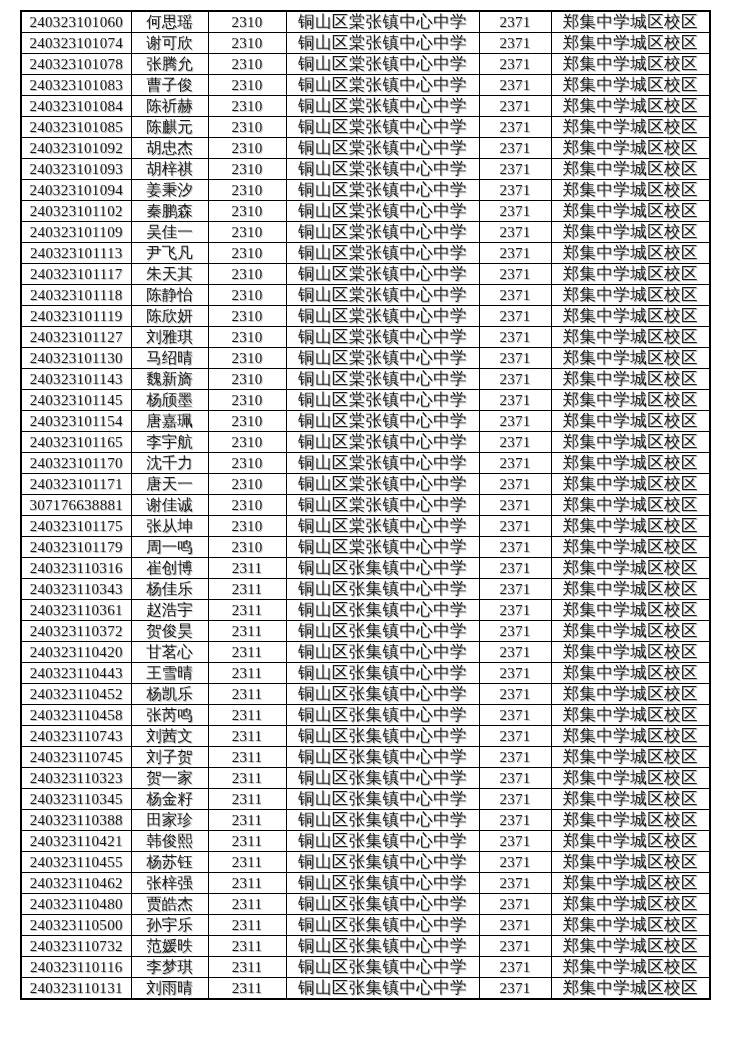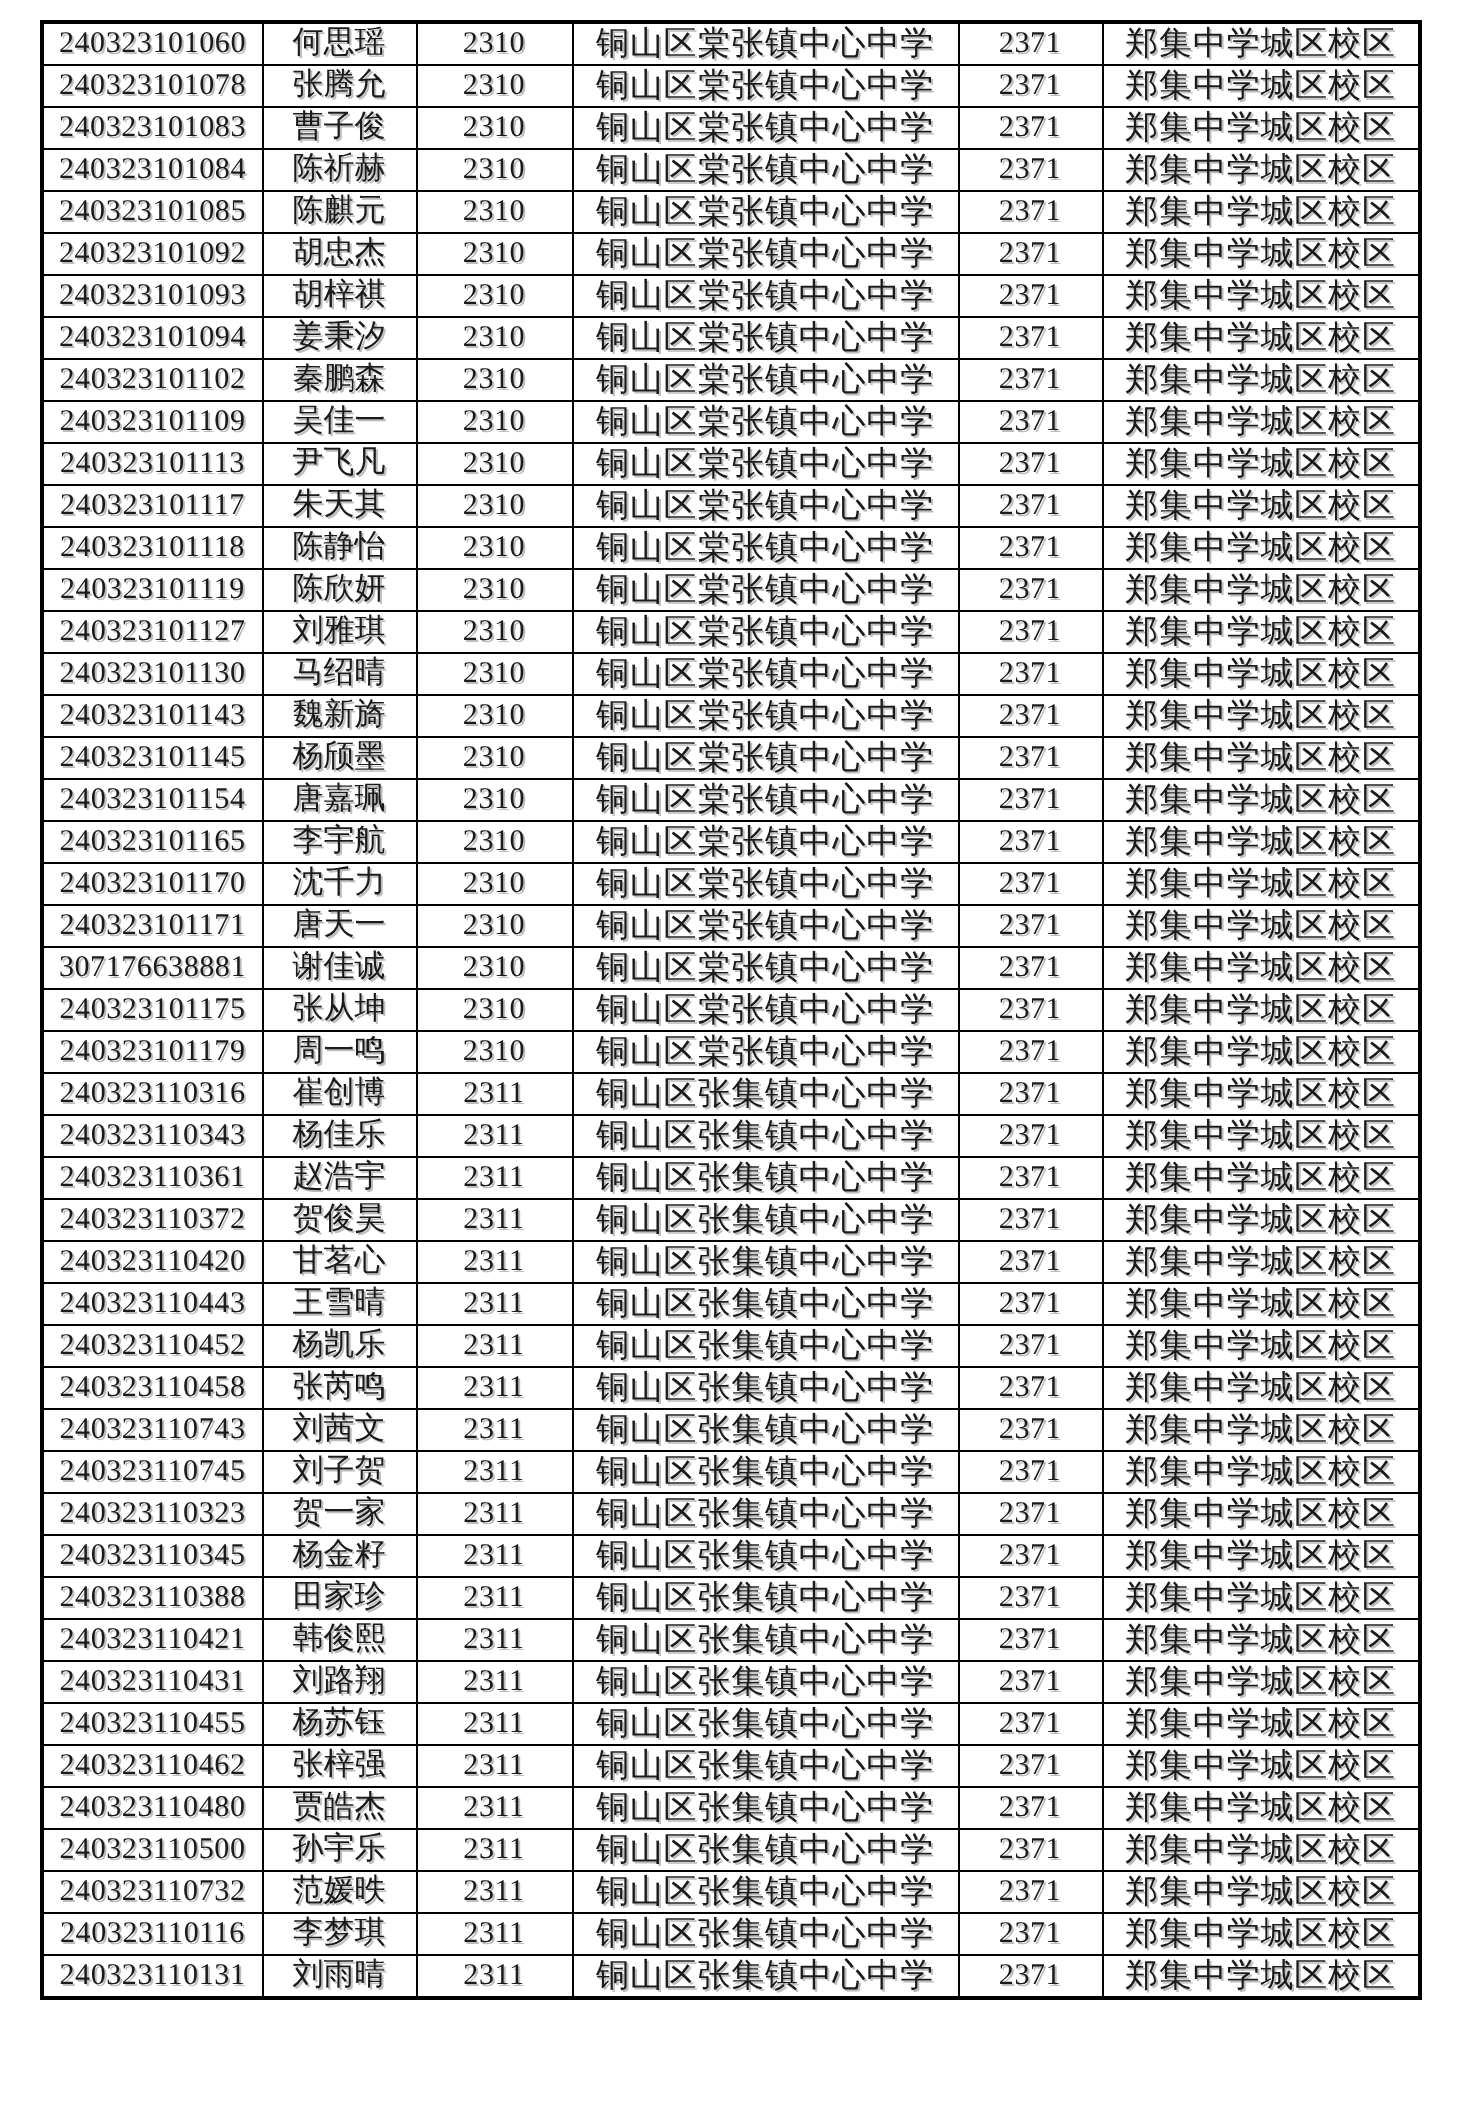--- a/index.html
+++ b/index.html
@@ -73,20 +73,28 @@
     <tbody>
         <tr>
           <td class="c-exam-id">240323101060</td>
           <td class="c-student-name">何思瑶</td>
           <td class="c-school-code">2310</td>
           <td class="c-school-name">铜山区棠张镇中心中学</td>
           <td class="c-assign-code">2371</td>
           <td class="c-campus">郑集中学城区校区</td>
         </tr>
         <tr>
+          <td class="c-exam-id">240323101074</td>
+          <td class="c-student-name">谢可欣</td>
+          <td class="c-school-code">2310</td>
+          <td class="c-school-name">铜山区棠张镇中心中学</td>
+          <td class="c-assign-code">2371</td>
+          <td class="c-campus">郑集中学城区校区</td>
+        </tr>
+        <tr>
           <td class="c-exam-id">240323101078</td>
           <td class="c-student-name">张腾允</td>
           <td class="c-school-code">2310</td>
           <td class="c-school-name">铜山区棠张镇中心中学</td>
           <td class="c-assign-code">2371</td>
           <td class="c-campus">郑集中学城区校区</td>
         </tr>
         <tr>
           <td class="c-exam-id">240323101083</td>
           <td class="c-student-name">曹子俊</td>
@@ -371,28 +379,20 @@
           <td class="c-exam-id">240323110388</td>
           <td class="c-student-name">田家珍</td>
           <td class="c-school-code">2311</td>
           <td class="c-school-name">铜山区张集镇中心中学</td>
           <td class="c-assign-code">2371</td>
           <td class="c-campus">郑集中学城区校区</td>
         </tr>
         <tr>
           <td class="c-exam-id">240323110421</td>
           <td class="c-student-name">韩俊熙</td>
-          <td class="c-school-code">2311</td>
-          <td class="c-school-name">铜山区张集镇中心中学</td>
-          <td class="c-assign-code">2371</td>
-          <td class="c-campus">郑集中学城区校区</td>
-        </tr>
-        <tr>
-          <td class="c-exam-id">240323110431</td>
-          <td class="c-student-name">刘路翔</td>
           <td class="c-school-code">2311</td>
           <td class="c-school-name">铜山区张集镇中心中学</td>
           <td class="c-assign-code">2371</td>
           <td class="c-campus">郑集中学城区校区</td>
         </tr>
         <tr>
           <td class="c-exam-id">240323110455</td>
           <td class="c-student-name">杨苏钰</td>
           <td class="c-school-code">2311</td>
           <td class="c-school-name">铜山区张集镇中心中学</td>

